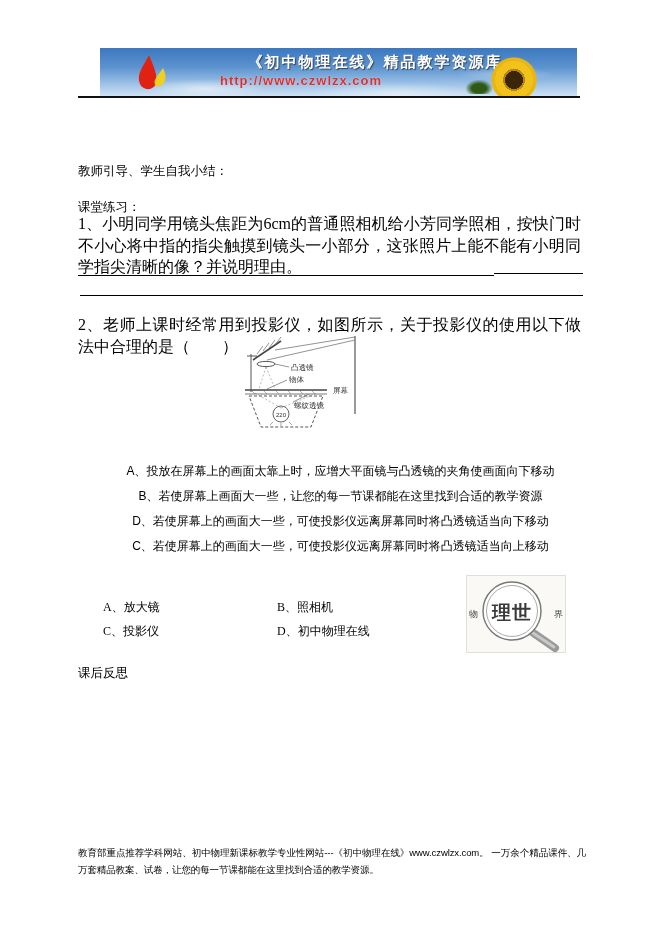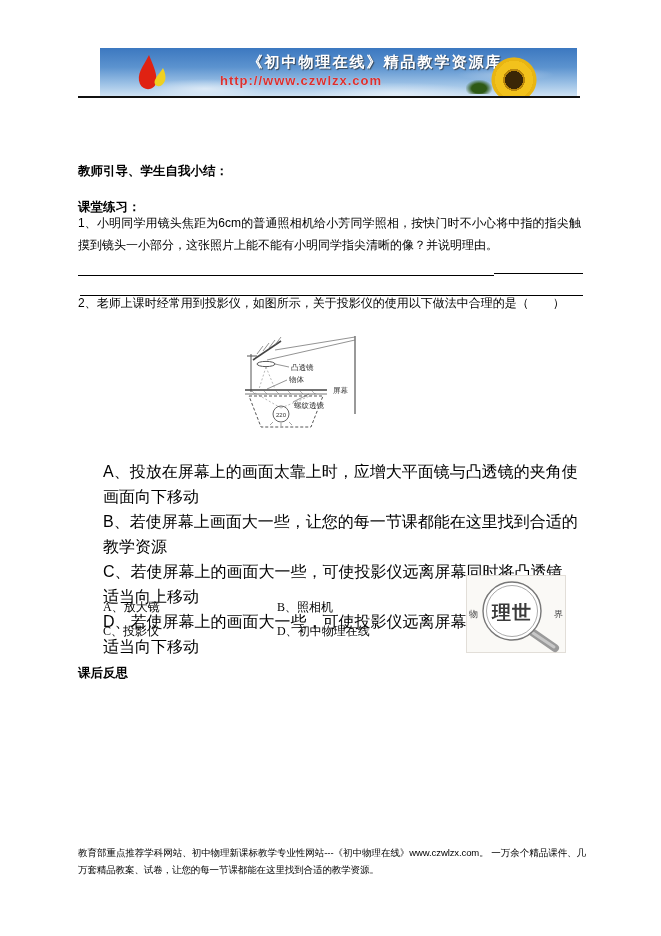--- a/index.html
+++ b/index.html
@@ -2,22 +2,22 @@
 <html><head>
 <meta charset="utf-8">
 <style>
   html,body{margin:0;padding:0;background:#e8e8e8;}
   #page{
     position:relative;width:661px;height:936px;background:#ffffff;
     font-family:"Liberation Sans","DejaVu Sans",sans-serif;color:#000;
     margin:0 auto;overflow:hidden;
   }
   .abs{position:absolute;}
-  .heading{font-weight:bold;font-size:12.5px;}
-  .body-text{font-size:12px;line-height:21.5px;text-align:justify;}
+  .heading{font-weight:normal;font-size:12.5px;}
+  .body-text{font-size:16px;line-height:21.5px;text-align:justify;font-family:Liberation Serif, serif;}
   
   .banner{
     left:100px;top:48px;width:477px;height:48px;overflow:hidden;
     background:
       radial-gradient(ellipse 90px 14px at 22% 85%, rgba(255,255,255,.55), rgba(255,255,255,0) 70%),
       radial-gradient(ellipse 120px 16px at 62% 95%, rgba(255,255,255,.45), rgba(255,255,255,0) 70%),
       radial-gradient(ellipse 70px 10px at 85% 55%, rgba(255,255,255,.30), rgba(255,255,255,0) 70%),
       linear-gradient(180deg,#3c78c0 0%,#5c93cf 40%,#9dc2e6 75%,#cfe2f3 100%);
   }
   .banner-title{
@@ -35,21 +35,21 @@
     background:radial-gradient(circle at 50% 52%, #3a2606 0 9px, #b8860b 9px 11px, #f2c21c 11px 19px, #e8b512 19px 22px, rgba(242,194,28,0) 23px);
   }
   .grass{
     position:absolute;left:366px;top:32px;width:26px;height:14px;
     background:radial-gradient(ellipse at 50% 60%, #2e5a16 0 40%, rgba(46,90,22,0) 75%);
   }
   .header-rule{left:78px;top:96px;width:502px;height:0;border-top:2px solid #111;}
   
   .blank{height:0;border-top:1.5px solid #000;}
   
-  .options-block{left:103px;top:459px;width:475px;font-size:16px;line-height:25px;}
+  .options-block{left:103px;top:459px;width:475px;font-size:12px;line-height:25px;text-align:center;}
   
   .q3opt{font-size:12px;white-space:nowrap;font-family:Liberation Serif, serif;}
   
   .footer-text{
     left:78px;top:845px;width:508px;font-size:9.5px;line-height:16.5px;
     text-align:justify;letter-spacing:-0.1px;
   }
   svg text{font-family:"Liberation Sans","DejaVu Sans",sans-serif;}
 </style>
 </head>
@@ -71,21 +71,21 @@
 
   <div class="abs heading" style="left:78px;top:163px">教师引导、学生自我小结：</div>
   <div class="abs heading" style="left:78px;top:199px">课堂练习：</div>
 
   <div class="abs body-text" style="left:78px;top:213px;width:503px">1、小明同学用镜头焦距为6cm的普通照相机给小芳同学照相，按快门时不小心将中指的指尖触摸到镜头一小部分，这张照片上能不能有小明同学指尖清晰的像？并说明理由。</div>
 
   <div class="abs blank" style="left:78px;top:275px;width:416px"></div>
   <div class="abs blank" style="left:494px;top:272.5px;width:89px"></div>
   <div class="abs blank" style="left:80px;top:295px;width:503px"></div>
 
-  <div class="abs body-text" style="left:78px;top:293px;width:503px">2、老师上课时经常用到投影仪，如图所示，关于投影仪的使用以下做法中合理的是（　　）</div>
+  <div class="abs body-text" style="left:78px;top:314px;width:503px">2、老师上课时经常用到投影仪，如图所示，关于投影仪的使用以下做法中合理的是（　　）</div>
 
   <svg class="abs" style="left:237px;top:330px" width="130" height="100" viewBox="0 0 130 100">
 
     <line x1="118" y1="6" x2="118" y2="84" stroke="#555" stroke-width="1.2"></line>
 
     <line x1="38" y1="20" x2="118" y2="7" stroke="#777" stroke-width="0.8"></line>
     <line x1="30" y1="30" x2="118" y2="10" stroke="#777" stroke-width="0.8"></line>
 
     <line x1="16" y1="30" x2="44" y2="11" stroke="#444" stroke-width="1.6"></line>
     <line x1="20" y1="24" x2="26" y2="16" stroke="#666" stroke-width="0.7"></line>
@@ -126,22 +126,22 @@
     <line x1="36" y1="92" x2="33" y2="95" stroke="#666" stroke-width="0.6"></line>
     <line x1="44" y1="93" x2="44" y2="96" stroke="#666" stroke-width="0.6"></line>
     <line x1="52" y1="92" x2="55" y2="95" stroke="#666" stroke-width="0.6"></line>
 
     <text x="96" y="63" font-size="7.5" fill="#333">屏幕</text>
   </svg>
 
   <div class="abs options-block">
     <div>A、投放在屏幕上的画面太靠上时，应增大平面镜与凸透镜的夹角使画面向下移动</div>
     <div>B、若使屏幕上画面大一些，让您的每一节课都能在这里找到合适的教学资源</div>
+    <div>D、若使屏幕上的画面大一些，可使投影仪远离屏幕同时将凸透镜适当向下移动</div>
     <div>C、若使屏幕上的画面大一些，可使投影仪远离屏幕同时将凸透镜适当向上移动</div>
-    <div>D、若使屏幕上的画面大一些，可使投影仪远离屏幕同时将凸透镜适当向下移动</div>
   </div>
 
 
   <svg class="abs" style="left:466px;top:575px" width="100" height="78" viewBox="0 0 100 78">
     <rect x="0.5" y="0.5" width="99" height="77" fill="#faf9f6" stroke="#e2ded8" stroke-width="1"></rect>
     <text x="3" y="42" font-size="9" fill="#444">物</text>
     <text x="88" y="42" font-size="9" fill="#444">界</text>
     <line x1="66" y1="57" x2="89" y2="73" stroke="#9a9a9a" stroke-width="8" stroke-linecap="round"></line>
     <line x1="67" y1="58" x2="88" y2="72" stroke="#c8c8c8" stroke-width="3" stroke-linecap="round"></line>
     <circle cx="46" cy="36" r="29" fill="#ffffff" stroke="#777" stroke-width="1.4"></circle>

